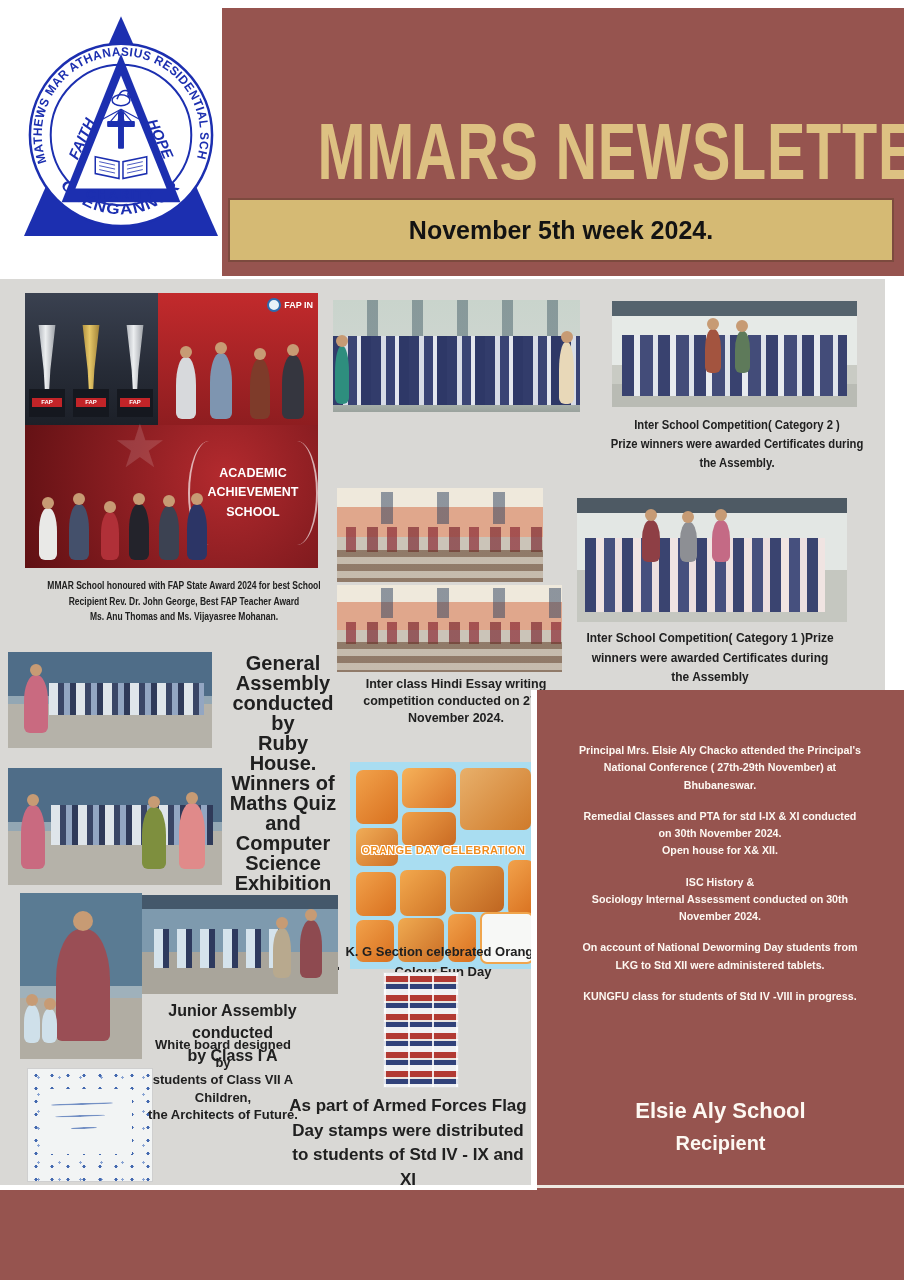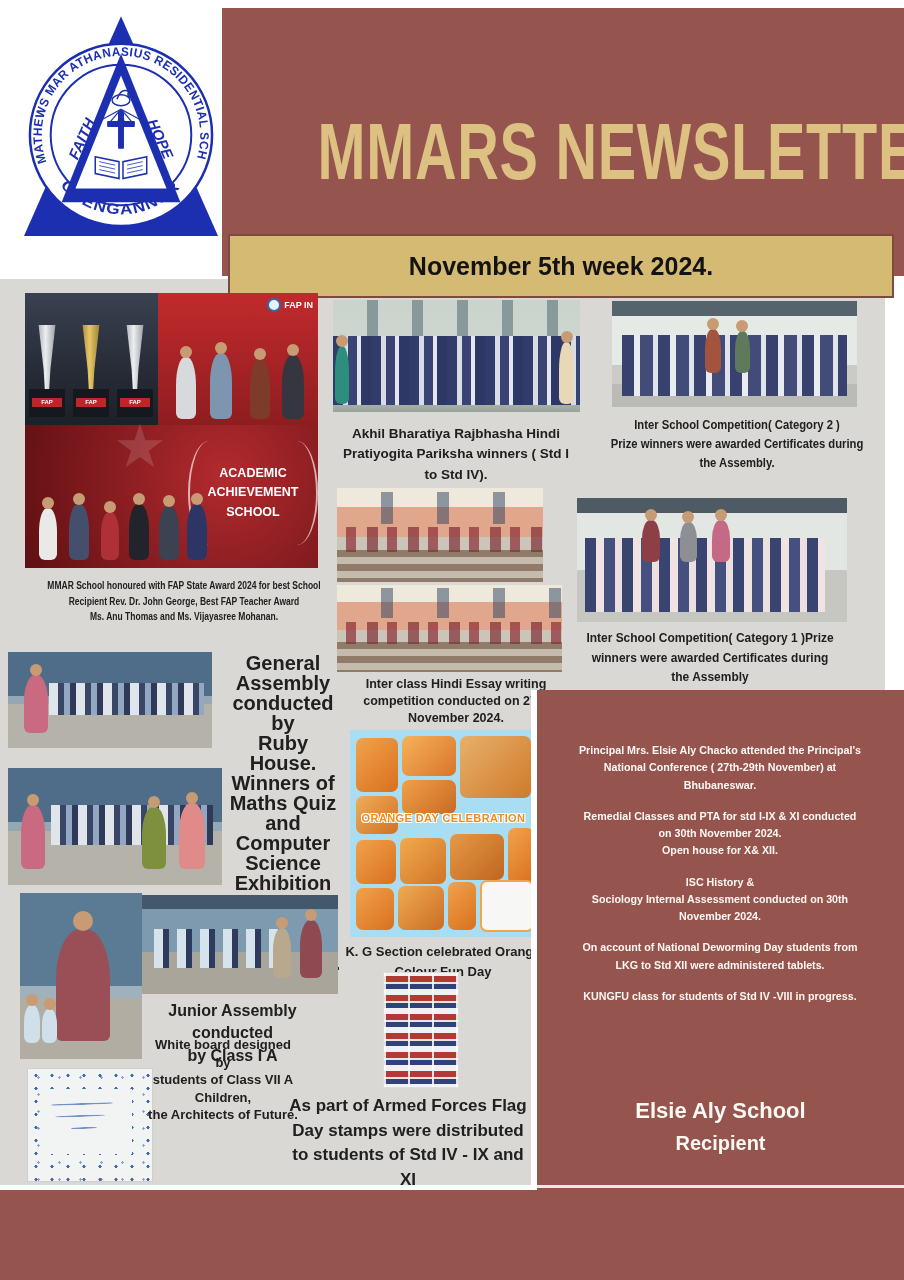--- a/index.html
+++ b/index.html
@@ -5,21 +5,21 @@
   html,body{margin:0;padding:0;background:#ffffff;}
   .page{position:relative;width:904px;height:1280px;background:#ffffff;overflow:hidden;
         font-family:"Liberation Sans",sans-serif;}
   
   .content-bg{position:absolute;left:0;top:279px;width:885px;height:906px;background:#d9d8d5;}
   .header{position:absolute;left:222px;top:8px;width:682px;height:268px;background:#96544f;}
   .page-title{position:absolute;left:0;top:104px;width:100%;text-align:center;line-height:1;
               font-size:80px;font-weight:bold;color:#ddc182;white-space:nowrap;
               transform:scaleX(.72);letter-spacing:1px;}
   .date-band{position:absolute;left:6px;top:190px;width:666px;height:64px;background:#d5ba74;
-             border:2px solid #7c4a3e;box-sizing:border-box;display:flex;align-items:center;justify-content:center;margin-top:36px;}
+             border:2px solid #7c4a3e;box-sizing:border-box;display:flex;align-items:center;justify-content:center;}
   .newsletter-date{font-size:25px;font-weight:bold;color:#131313;}
   
   .logo{position:absolute;left:22px;top:8px;width:198px;height:242px;}
   .logo text{font-family:"Liberation Sans",sans-serif;font-weight:bold;fill:#1c2fb0;}
   
   .photo{position:absolute;overflow:hidden;}
   .cap{position:absolute;text-align:center;font-weight:bold;color:#202020;white-space:pre-line;}
   .fig{position:absolute;border-radius:45% 45% 6px 6px;}
   .fig::before{content:"";position:absolute;left:50%;transform:translateX(-50%);top:-11px;
                width:12px;height:12px;border-radius:50%;background:#c79b74;}
@@ -86,21 +86,21 @@
   .junior-right .row{position:absolute;left:6%;right:24%;top:34%;height:40%;
     background:repeating-linear-gradient(90deg,#d5e3ec 0 9px,#2e3a5e 9px 15px,transparent 15px 23px);}
   
   .whiteboard{left:27px;top:1068px;width:126px;height:114px;background:#f2f4f4;border:1px solid #cfcfcf;box-sizing:border-box;}
   .whiteboard::before{content:"";position:absolute;inset:0;opacity:.9;
     background-image:radial-gradient(circle,#2f59a8 1.4px,transparent 1.8px),radial-gradient(circle,#7d9bd0 1px,transparent 1.4px);
     background-size:16px 13px,21px 17px;}
   .wb-inner{position:absolute;left:12%;top:18%;width:72%;height:58%;background:#f2f4f4;}
   .sq{position:absolute;height:0;border-top:2px solid #4a6fb5;border-radius:50%;opacity:.75;transform:rotate(-2deg);}
   
-  .orange{left:350px;top:730px;width:187px;height:207px;background:#a9ddf1;}
+  .orange{left:350px;top:762px;width:187px;height:207px;background:#a9ddf1;}
   .tile{position:absolute;border-radius:7px;background:linear-gradient(135deg,#f2a24b,#d8701f);}
   .orange-title{position:absolute;left:0;right:0;top:82px;text-align:center;font-size:11px;font-weight:bold;
     color:#f08c1e;letter-spacing:.4px;
     text-shadow:-1px -1px 0 #fff,1px -1px 0 #fff,-1px 1px 0 #fff,1px 1px 0 #fff;}
   
   .stamps{left:383px;top:972px;width:76px;height:116px;border:1px solid #ddd;box-sizing:border-box;
     background:repeating-linear-gradient(90deg,rgba(255,255,255,.85) 0 2px,transparent 2px 24px),
                repeating-linear-gradient(180deg,#f0f1f3 0 3px,#b23a33 3px 9px,#e8e4df 9px 11px,#31427a 11px 16px,#f0f1f3 16px 19px);}
   
   .panel{position:absolute;left:537px;top:690px;width:367px;height:590px;background:#96544f;}
@@ -276,23 +276,20 @@
 students of Class VII A
 Children,
 the Architects of Future.</div>
 
   <div class="photo hindi-photo">
     <div class="win"></div>
     <div class="crowd"></div>
     <span class="fig" style="left:2px;bottom:8px;width:14px;height:58px;background:#2e8e7e;"></span>
     <span class="fig" style="right:6px;bottom:8px;width:15px;height:62px;background:#e8d8b8;"></span>
   </div>
-  <div class="cap hindi-caption">Akhil Bharatiya Rajbhasha Hindi
-Pratiyogita Pariksha winners ( Std I
-to Std IV).</div>
 
   <div class="photo class-photo class1">
     <div class="cwin"></div>
     <div class="pupils"></div>
     <div class="desks"></div>
   </div>
   <div class="photo class-photo class2">
     <div class="cwin"></div>
     <div class="pupils"></div>
     <div class="desks"></div>

